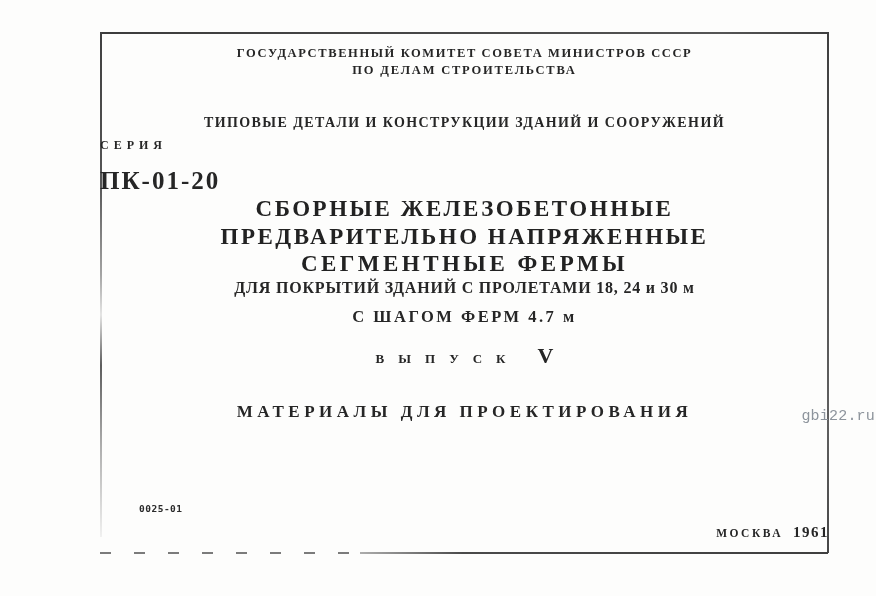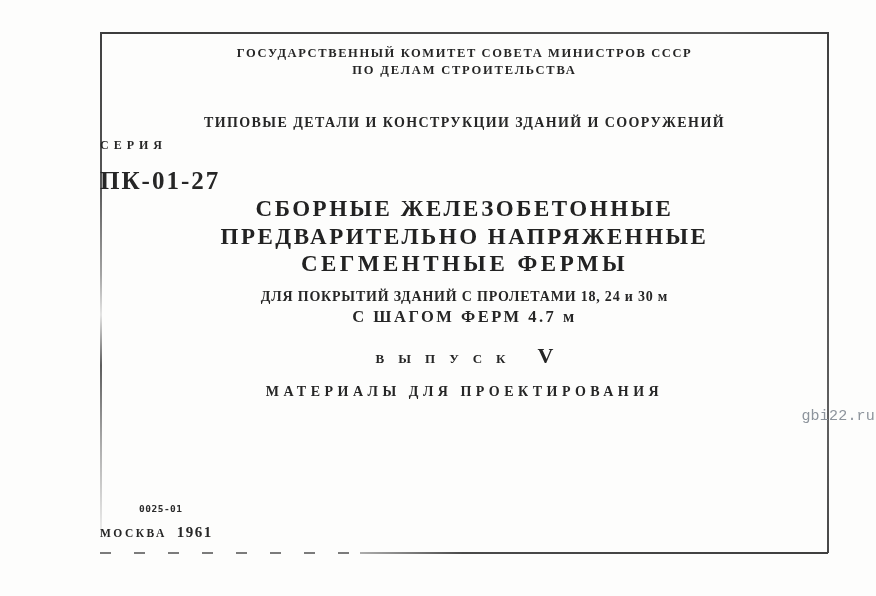--- a/index.html
+++ b/index.html
@@ -27,29 +27,29 @@
   .tb{position:absolute;left:100px;width:729px;text-align:center;font-weight:bold;}
   .org1{top:46px;font-size:12.5px;letter-spacing:1.6px;}
   .org2{top:63px;font-size:12.5px;letter-spacing:1.8px;}
   .series-heading{top:115px;font-size:14px;letter-spacing:1.4px;}
   .series-line{top:138px;display:flex;justify-content:center;align-items:baseline;gap:14px;flex-direction:column;}
   .series-label{font-size:12px;letter-spacing:5px;font-weight:bold;}
   .series-number{font-size:25px;letter-spacing:2px;font-weight:bold;}
   .title1{top:196px;font-size:23px;letter-spacing:2.5px;color:#222;}
   .title2{top:224px;font-size:23px;letter-spacing:2.5px;color:#222;}
   .title3{top:251px;font-size:23px;letter-spacing:3.5px;color:#222;text-align:center;}
-  .sub1{top:289px;font-size:14px;letter-spacing:.8px;}
+  .sub1{top:279px;font-size:16px;letter-spacing:.8px;}
   .sub2{top:307px;font-size:16.5px;letter-spacing:2.5px;}
   .issue-line{top:343px;display:flex;justify-content:center;align-items:baseline;gap:18px;}
   .issue-label{font-size:13px;letter-spacing:14px;font-weight:bold;}
   .issue-number{font-size:22px;font-weight:bold;letter-spacing:0;}
-  .materials{top:384px;font-size:14px;letter-spacing:4.5px;}
+  .materials{top:402px;font-size:17px;letter-spacing:4.5px;}
   .doc-code{position:absolute;left:139px;top:503px;font-family:"DejaVu Sans Mono",monospace;
     font-size:9.5px;font-weight:bold;letter-spacing:.5px;color:#2b2b2b;}
-  .city-line{top:524px;display:flex;justify-content:flex-start;align-items:baseline;gap:10px;}
+  .city-line{top:524px;display:flex;justify-content:flex-end;align-items:baseline;gap:10px;}
   .city{font-size:11.5px;letter-spacing:2.5px;font-weight:bold;}
   .year{font-size:15px;letter-spacing:1.5px;font-weight:bold;}
   .watermark{position:absolute;right:1px;top:408px;font-family:Liberation Mono, monospace;
     font-size:15px;font-weight:normal;color:#8d949c;letter-spacing:.2px;}
 </style>
 </head>
 <body>
 
 <div class="scan">
 
@@ -58,21 +58,21 @@
   <div class="b-left"></div>
   <div class="b-bottom-dashes"></div>
   <div class="b-bottom-solid"></div>
 
   <div class="tb org1">ГОСУДАРСТВЕННЫЙ КОМИТЕТ СОВЕТА МИНИСТРОВ СССР</div>
   <div class="tb org2">ПО ДЕЛАМ СТРОИТЕЛЬСТВА</div>
 
   <div class="tb series-heading">ТИПОВЫЕ ДЕТАЛИ И КОНСТРУКЦИИ ЗДАНИЙ И СООРУЖЕНИЙ</div>
   <div class="tb series-line">
     <span class="series-label">СЕРИЯ</span>
-    <span class="series-number">ПК-01-27</span>
+    <span class="series-number">ПК-01-20</span>
   </div>
 
   <div class="tb title1">СБОРНЫЕ ЖЕЛЕЗОБЕТОННЫЕ</div>
   <div class="tb title2">ПРЕДВАРИТЕЛЬНО НАПРЯЖЕННЫЕ</div>
   <div class="tb title3">СЕГМЕНТНЫЕ ФЕРМЫ</div>
 
   <div class="tb sub1">ДЛЯ ПОКРЫТИЙ ЗДАНИЙ С ПРОЛЕТАМИ 18, 24 и 30 м</div>
   <div class="tb sub2">С ШАГОМ ФЕРМ 4.7 м</div>
 
   <div class="tb issue-line">

